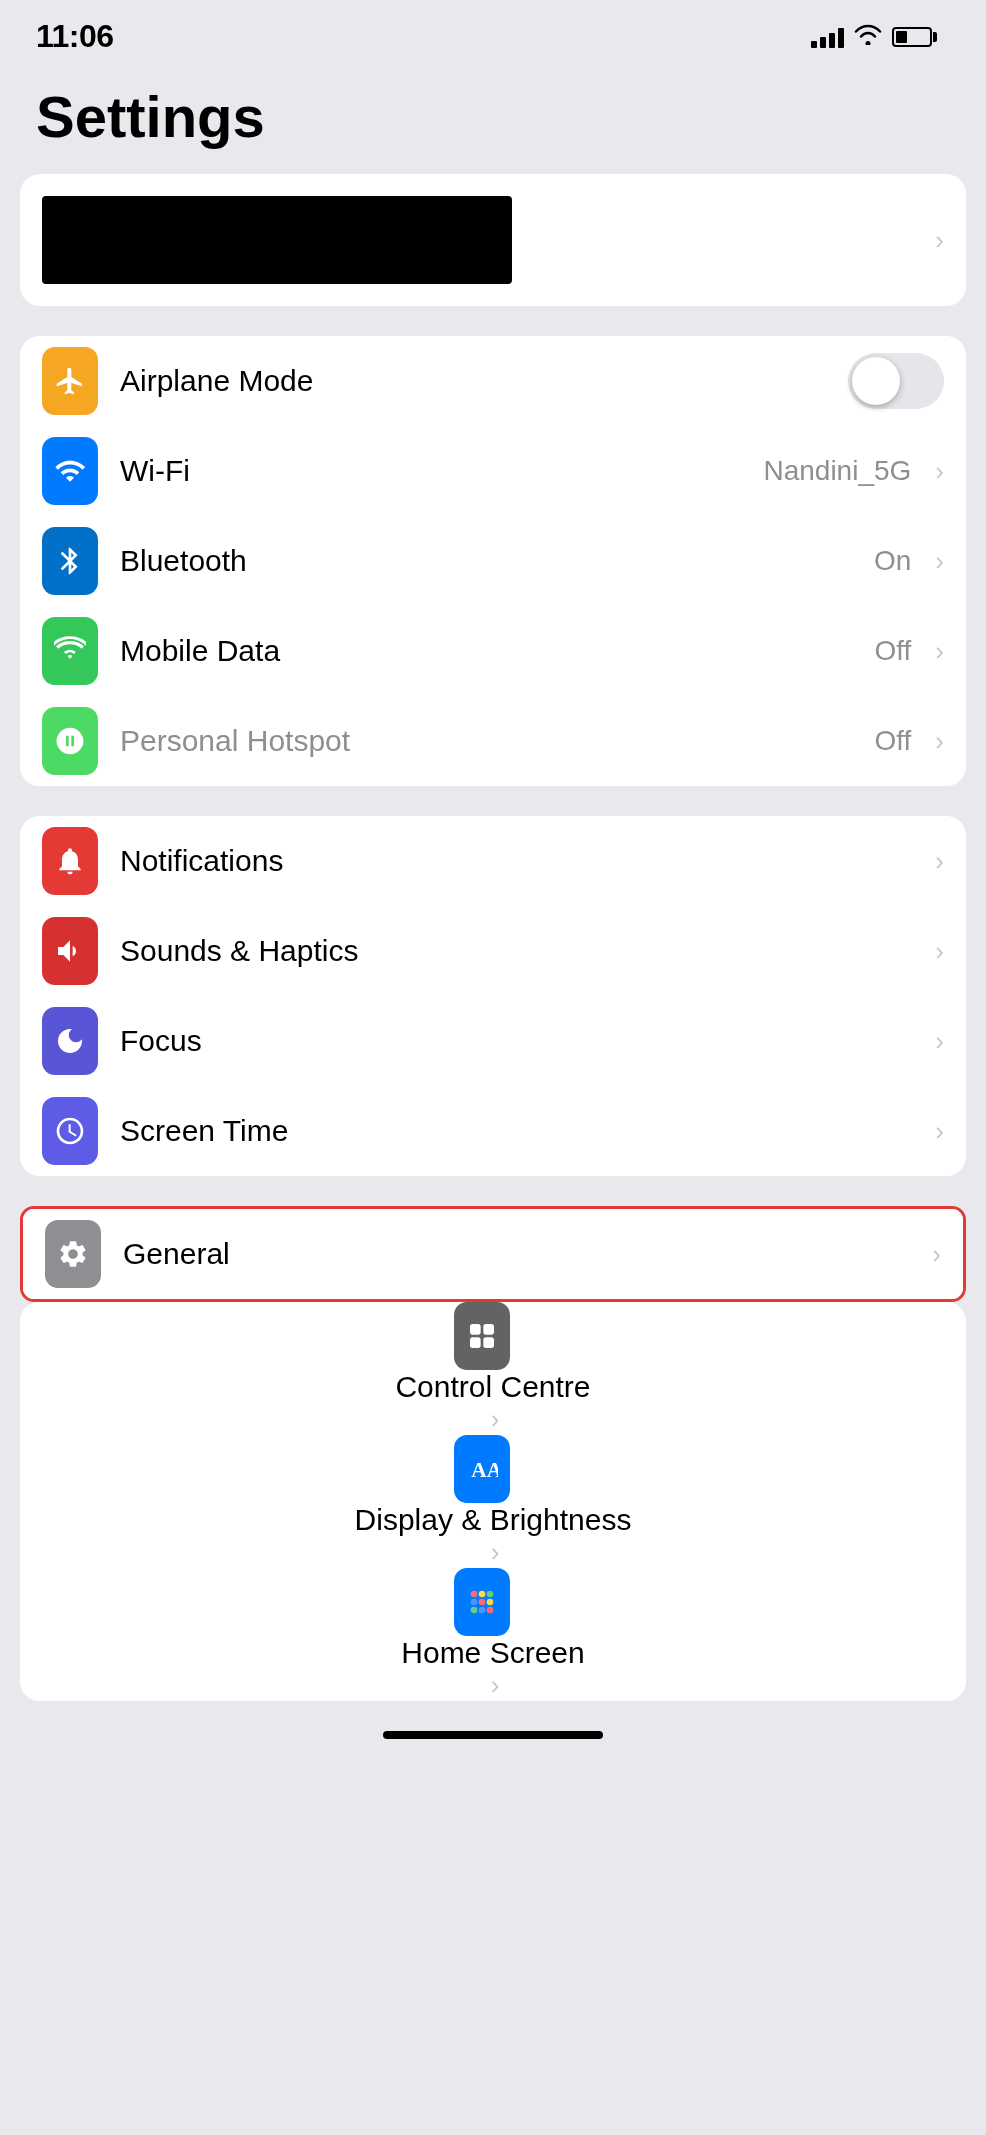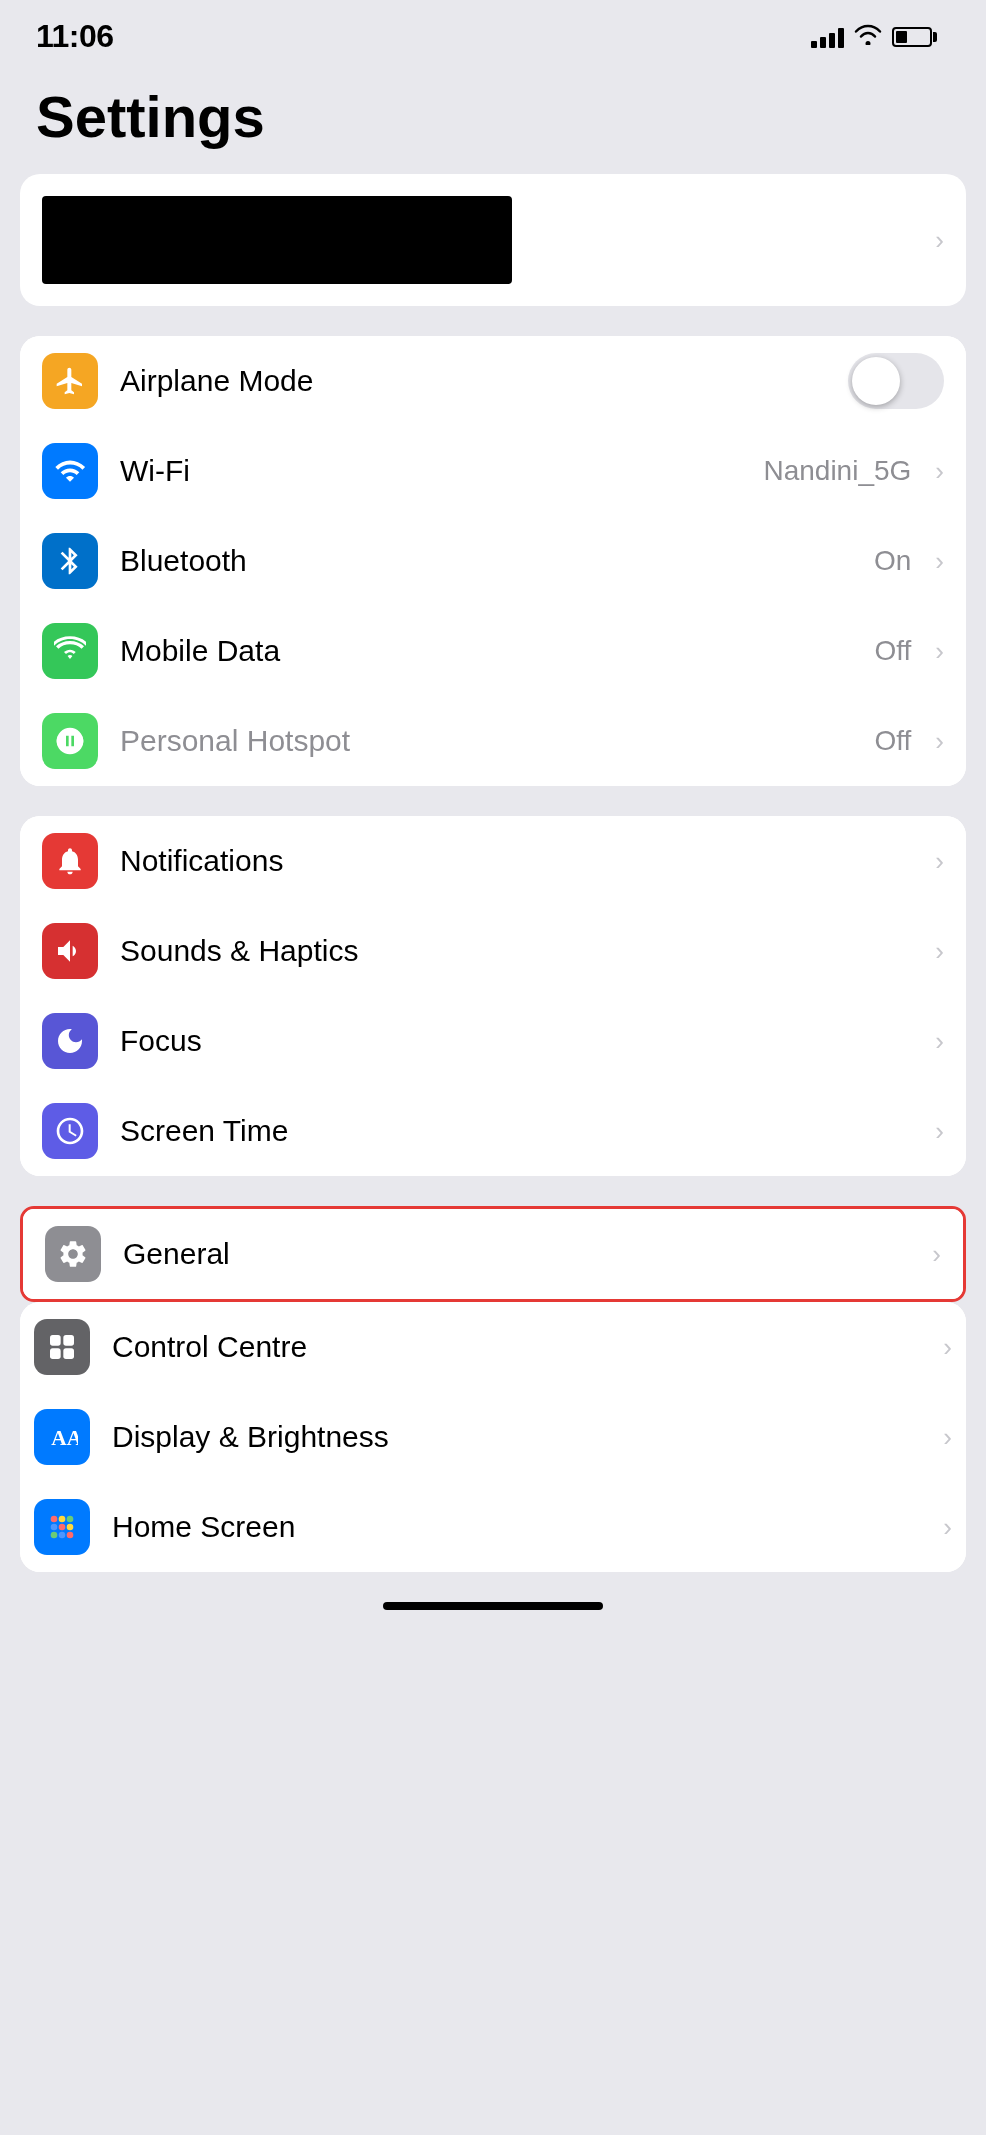--- a/index.html
+++ b/index.html
@@ -112,21 +112,21 @@
       position: absolute;
       bottom: 0;
       left: 82px;
       right: 0;
       height: 0.5px;
       background: #c8c8cc;
     }
 
     .settings-icon {
       width: 56px;
-      height: 56px;
+      height: 68px;
       border-radius: 13px;
       display: flex;
       align-items: center;
       justify-content: center;
       margin-right: 22px;
       flex-shrink: 0;
     }
 
     .icon-orange { background: #f5a623; }
     .icon-blue { background: #007aff; }
@@ -238,25 +238,26 @@
     .after-general {
       background: white;
       border-radius: 20px;
       overflow: hidden;
       margin: 0 20px 30px 20px;
     }
 
     .after-general-row {
       display: flex;
       align-items: center;
-      padding: 0 14px;
+      padding: 0 32px;
       min-height: 90px;
       background: white;
       position: relative;
       cursor: pointer;
+      flex-direction: column;
     }
 
     .after-general-row:not(:last-child)::after {
       content: '';
       position: absolute;
       bottom: 0;
       left: 82px;
       right: 0;
       height: 0.5px;
       background: #c8c8cc;

